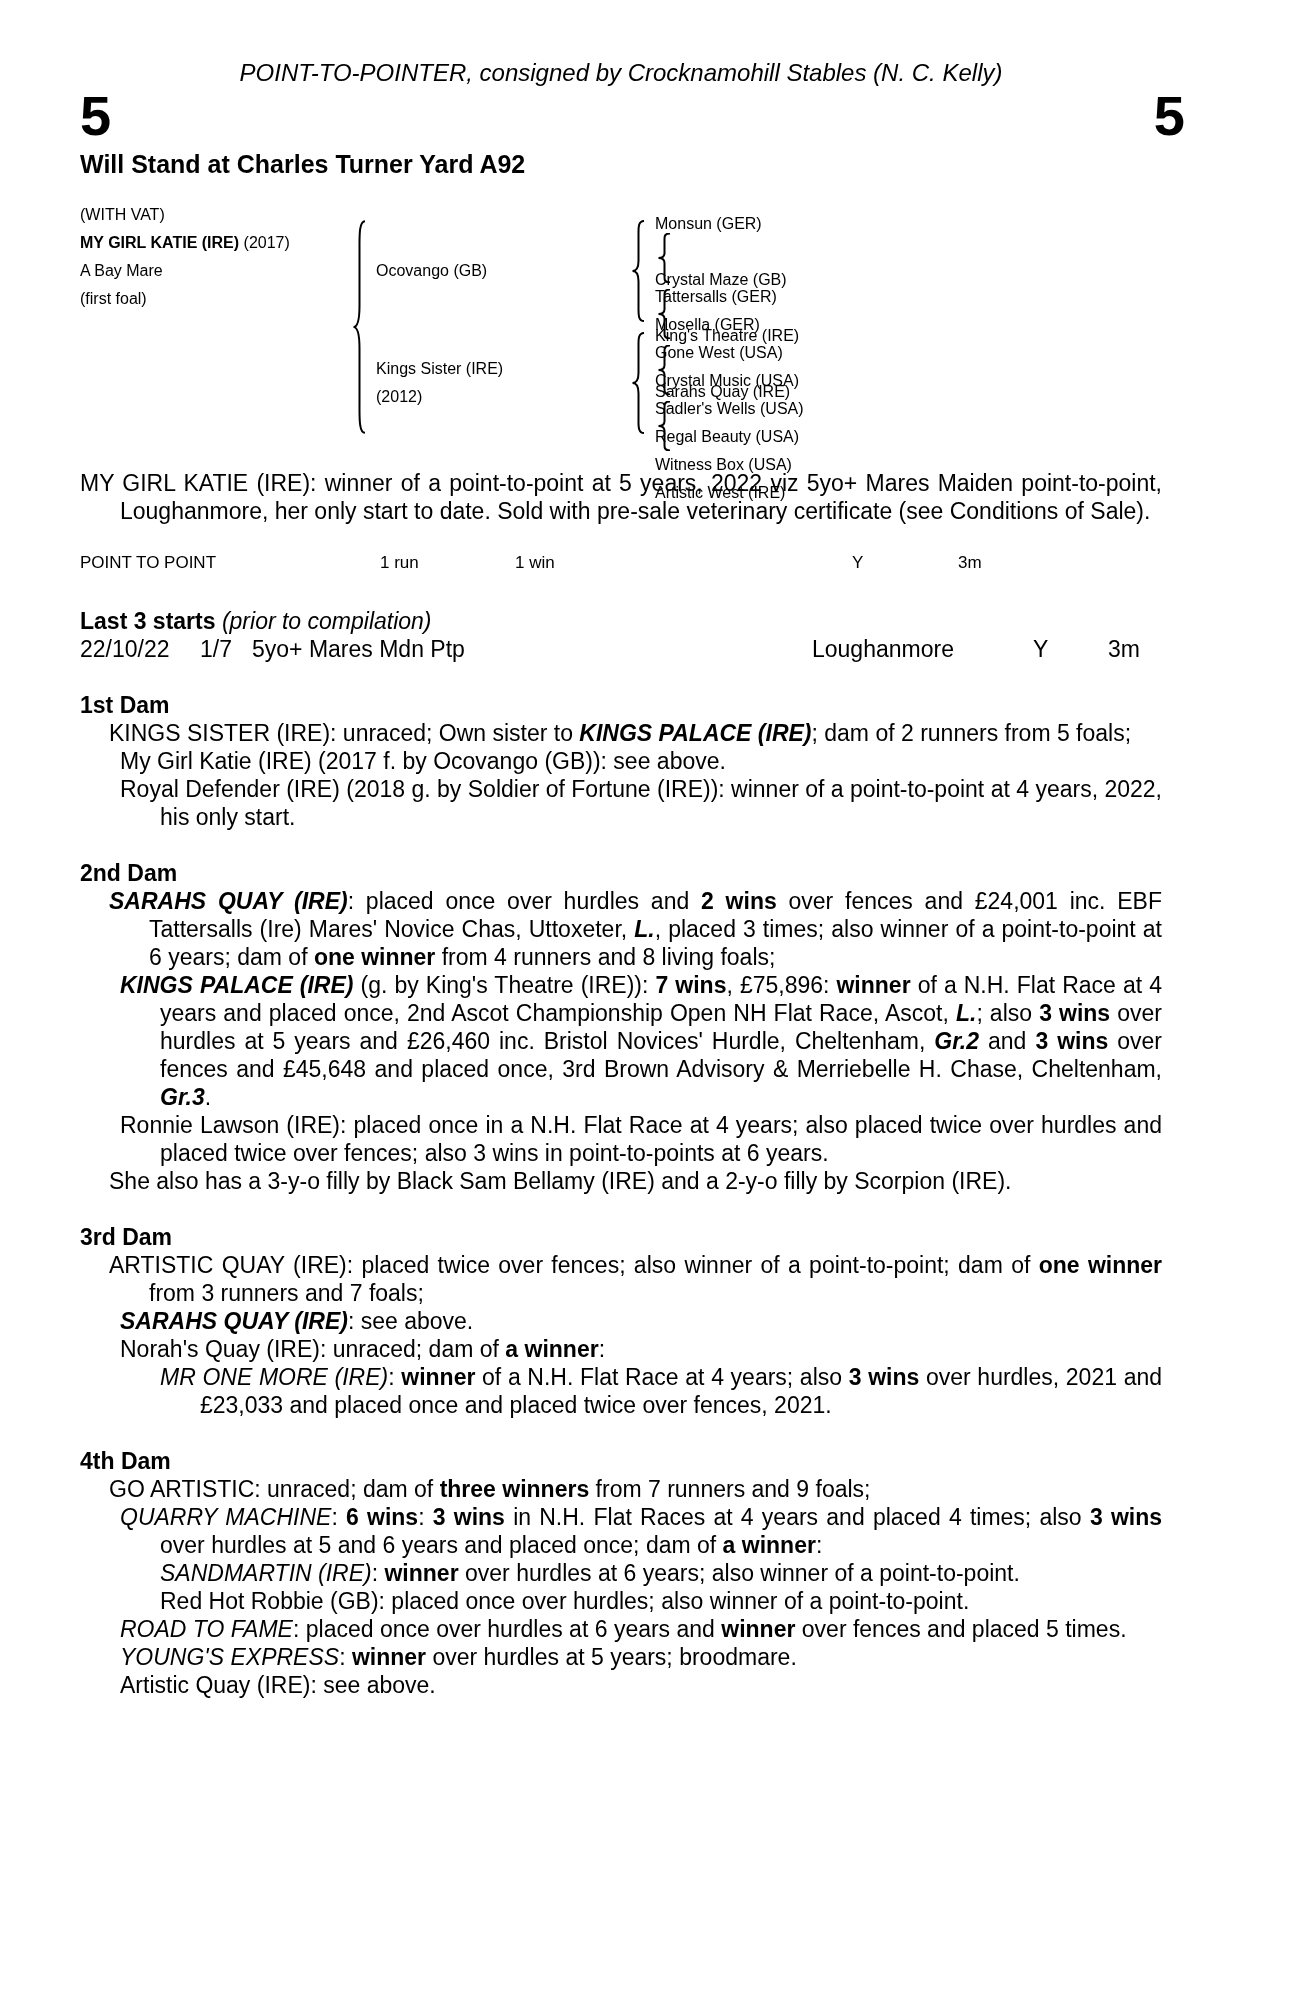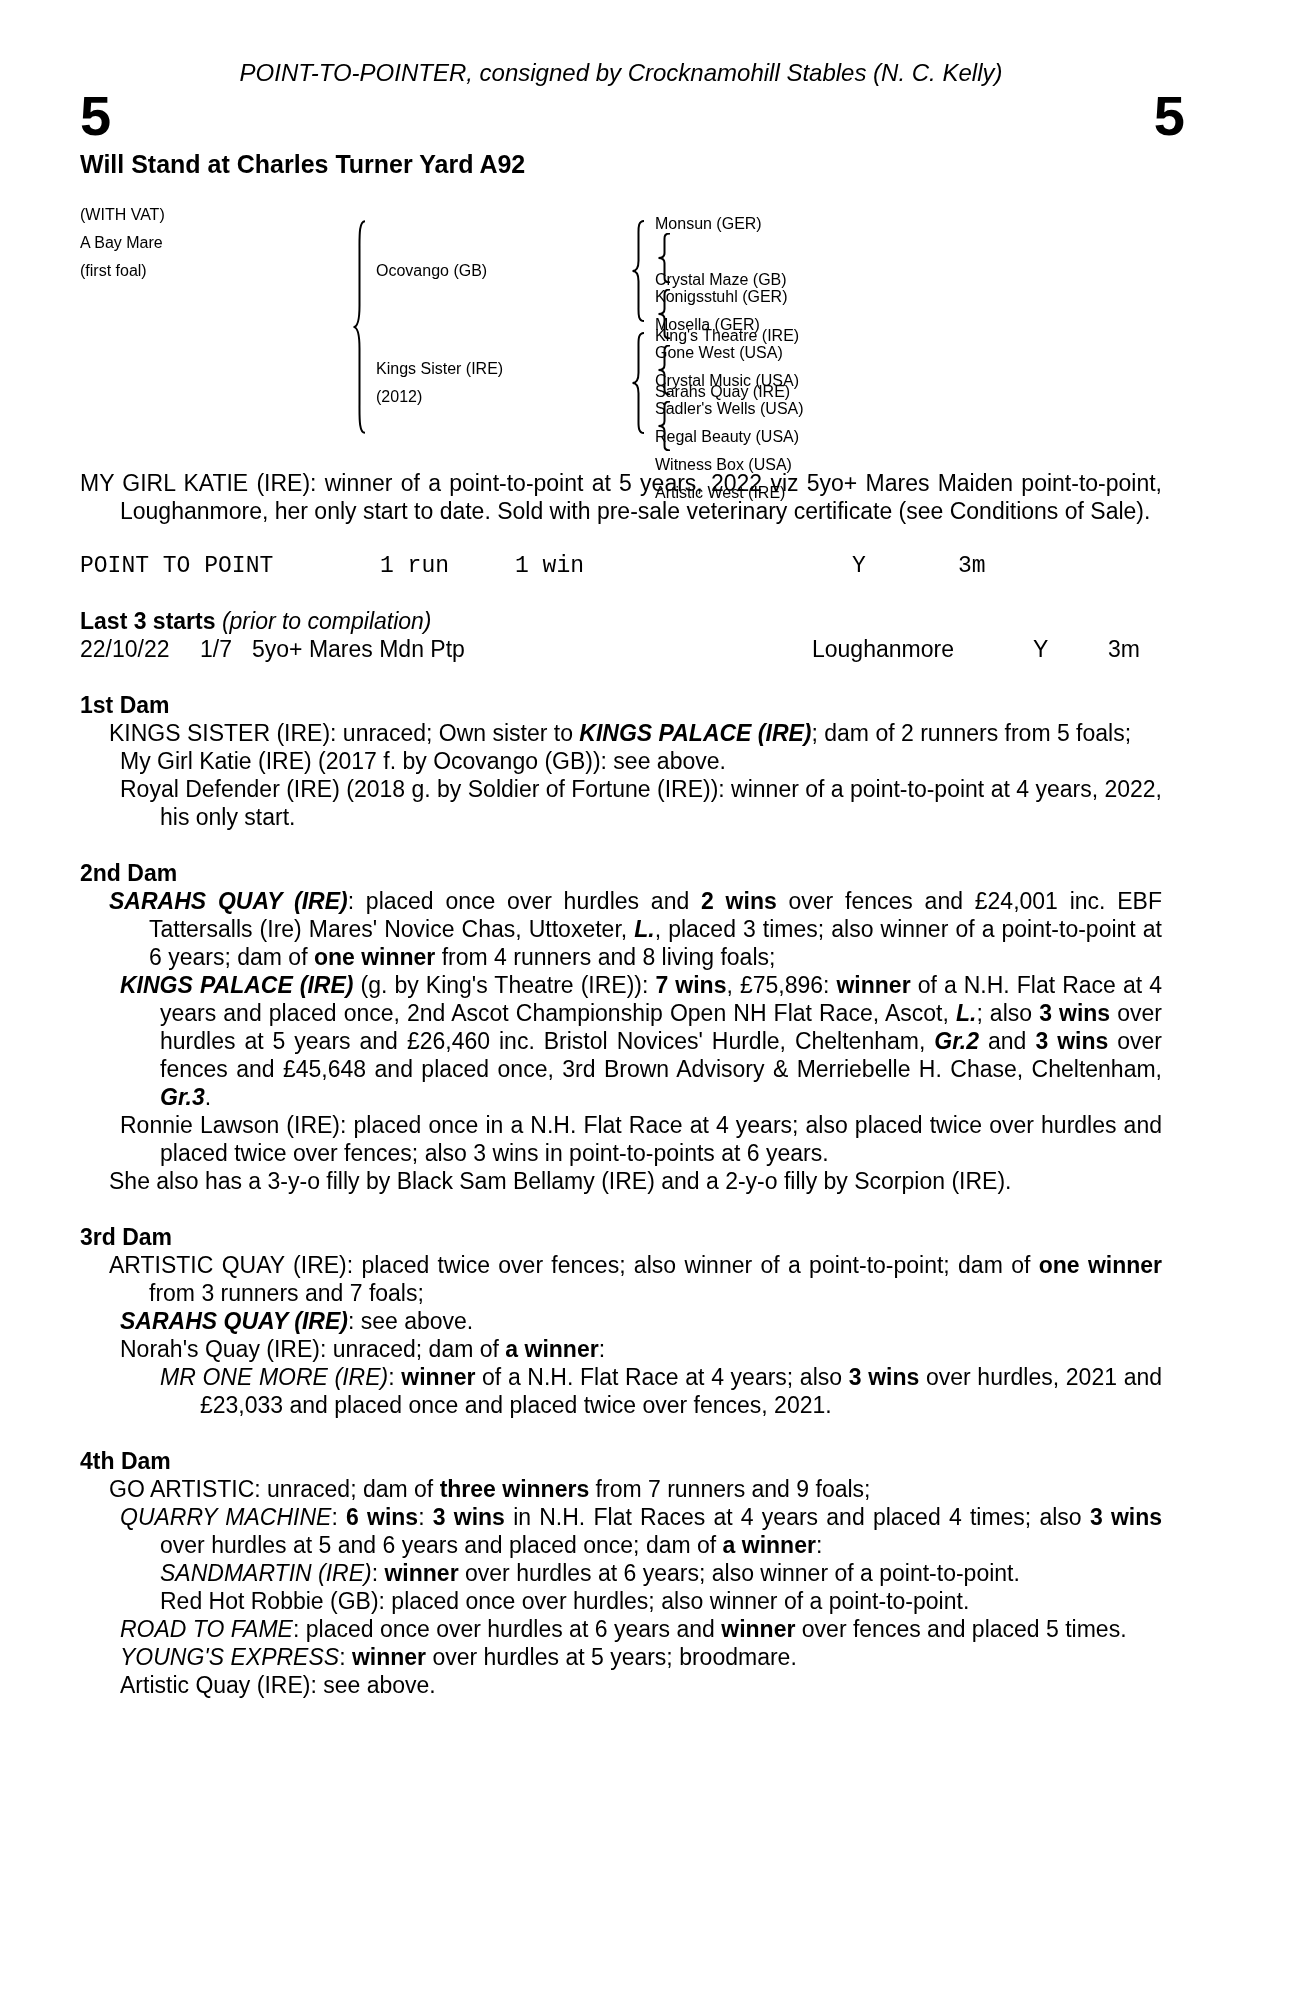--- a/index.html
+++ b/index.html
@@ -35,21 +35,21 @@
   .g2col { display:flex; flex-direction:column; }
   .g2row { display:flex; height:56px;flex-direction:column; }
   .g2name { width:260px; display:flex; align-items:center; }
   .g3col { display:flex; flex-direction:column; justify-content:center; line-height:28px; white-space:nowrap; }
 
   
   .description {
     margin:30px 0 0 80px; width:1082px; font-size:23px; line-height:28px;
     text-align:justify; padding-left:40px; text-indent:-40px;
   }
-  .stats-row { position:relative; height:28px; margin:28px 0 0 80px; font-size:23px;font-family:Liberation Mono, monospace; }
+  .stats-row { position:relative; height:28px; margin:28px 0 0 80px; font-size:17px; }
   .stats-row .pos { position:absolute; top:0; white-space:nowrap; }
   .last-starts { margin:26px 0 0 80px; font-size:23px; line-height:28px; }
   .ls-heading .hb { font-weight:bold; }
   .ls-heading .hi { font-style:italic; }
   .ls-row { position:relative; height:28px; }
   .ls-row .pos { position:absolute; top:0; white-space:nowrap; }
 
   .section { margin:28px 0 0 80px; width:1082px; font-size:23px; line-height:28px; }
   .dam-heading { font-size:23px; font-weight:bold; line-height:28px; }
   .para { text-align:justify; }
@@ -69,20 +69,21 @@
   <div class="lot-row">
     <div class="lot-number">5</div>
     <div class="lot-number">5</div>
   </div>
 
   <div class="stand-note">Will Stand at Charles Turner Yard A92</div>
 
   <div class="pedigree">
     <div class="ped-subject">
       <div>(WITH VAT)</div>
+      <div><span class="seg-b">MY GIRL KATIE (IRE)</span><span> (2017)</span></div>
       <div>A Bay Mare</div>
       <div>(first foal)</div>
     </div>
     <div class="ped-rest">
       <div class="brace-col">
         <svg class="brace-svg b-big" viewBox="0 0 20 100" preserveAspectRatio="none">
             <path d="M15 1 C9 1 9.5 8 9.5 14 L9.5 40 C9.5 47 7.5 50 3.5 50 C7.5 50 9.5 53 9.5 60 L9.5 86 C9.5 92 9 99 15 99" fill="none" stroke="#000" stroke-width="2" vector-effect="non-scaling-stroke"></path>
           </svg>
       </div>
       <div class="g1col">
@@ -97,21 +98,21 @@
           </div>
           <div class="g2col">
             <div class="g2row">
               <div class="g2name">Monsun (GER)</div>
               <div class="brace-col">
                 <svg class="brace-svg b-sml" viewBox="0 0 20 100" preserveAspectRatio="none">
                     <path d="M15 1 C9 1 9.5 8 9.5 14 L9.5 40 C9.5 47 7.5 50 3.5 50 C7.5 50 9.5 53 9.5 60 L9.5 86 C9.5 92 9 99 15 99" fill="none" stroke="#000" stroke-width="2" vector-effect="non-scaling-stroke"></path>
                   </svg>
               </div>
               <div class="g3col">
-                <div>Konigsstuhl (GER)</div>
+                <div>Tattersalls (GER)</div>
                 <div>Mosella (GER)</div>
               </div>
             </div>
             <div class="g2row">
               <div class="g2name">Crystal Maze (GB)</div>
               <div class="brace-col">
                 <svg class="brace-svg b-sml" viewBox="0 0 20 100" preserveAspectRatio="none">
                     <path d="M15 1 C9 1 9.5 8 9.5 14 L9.5 40 C9.5 47 7.5 50 3.5 50 C7.5 50 9.5 53 9.5 60 L9.5 86 C9.5 92 9 99 15 99" fill="none" stroke="#000" stroke-width="2" vector-effect="non-scaling-stroke"></path>
                   </svg>
               </div>

